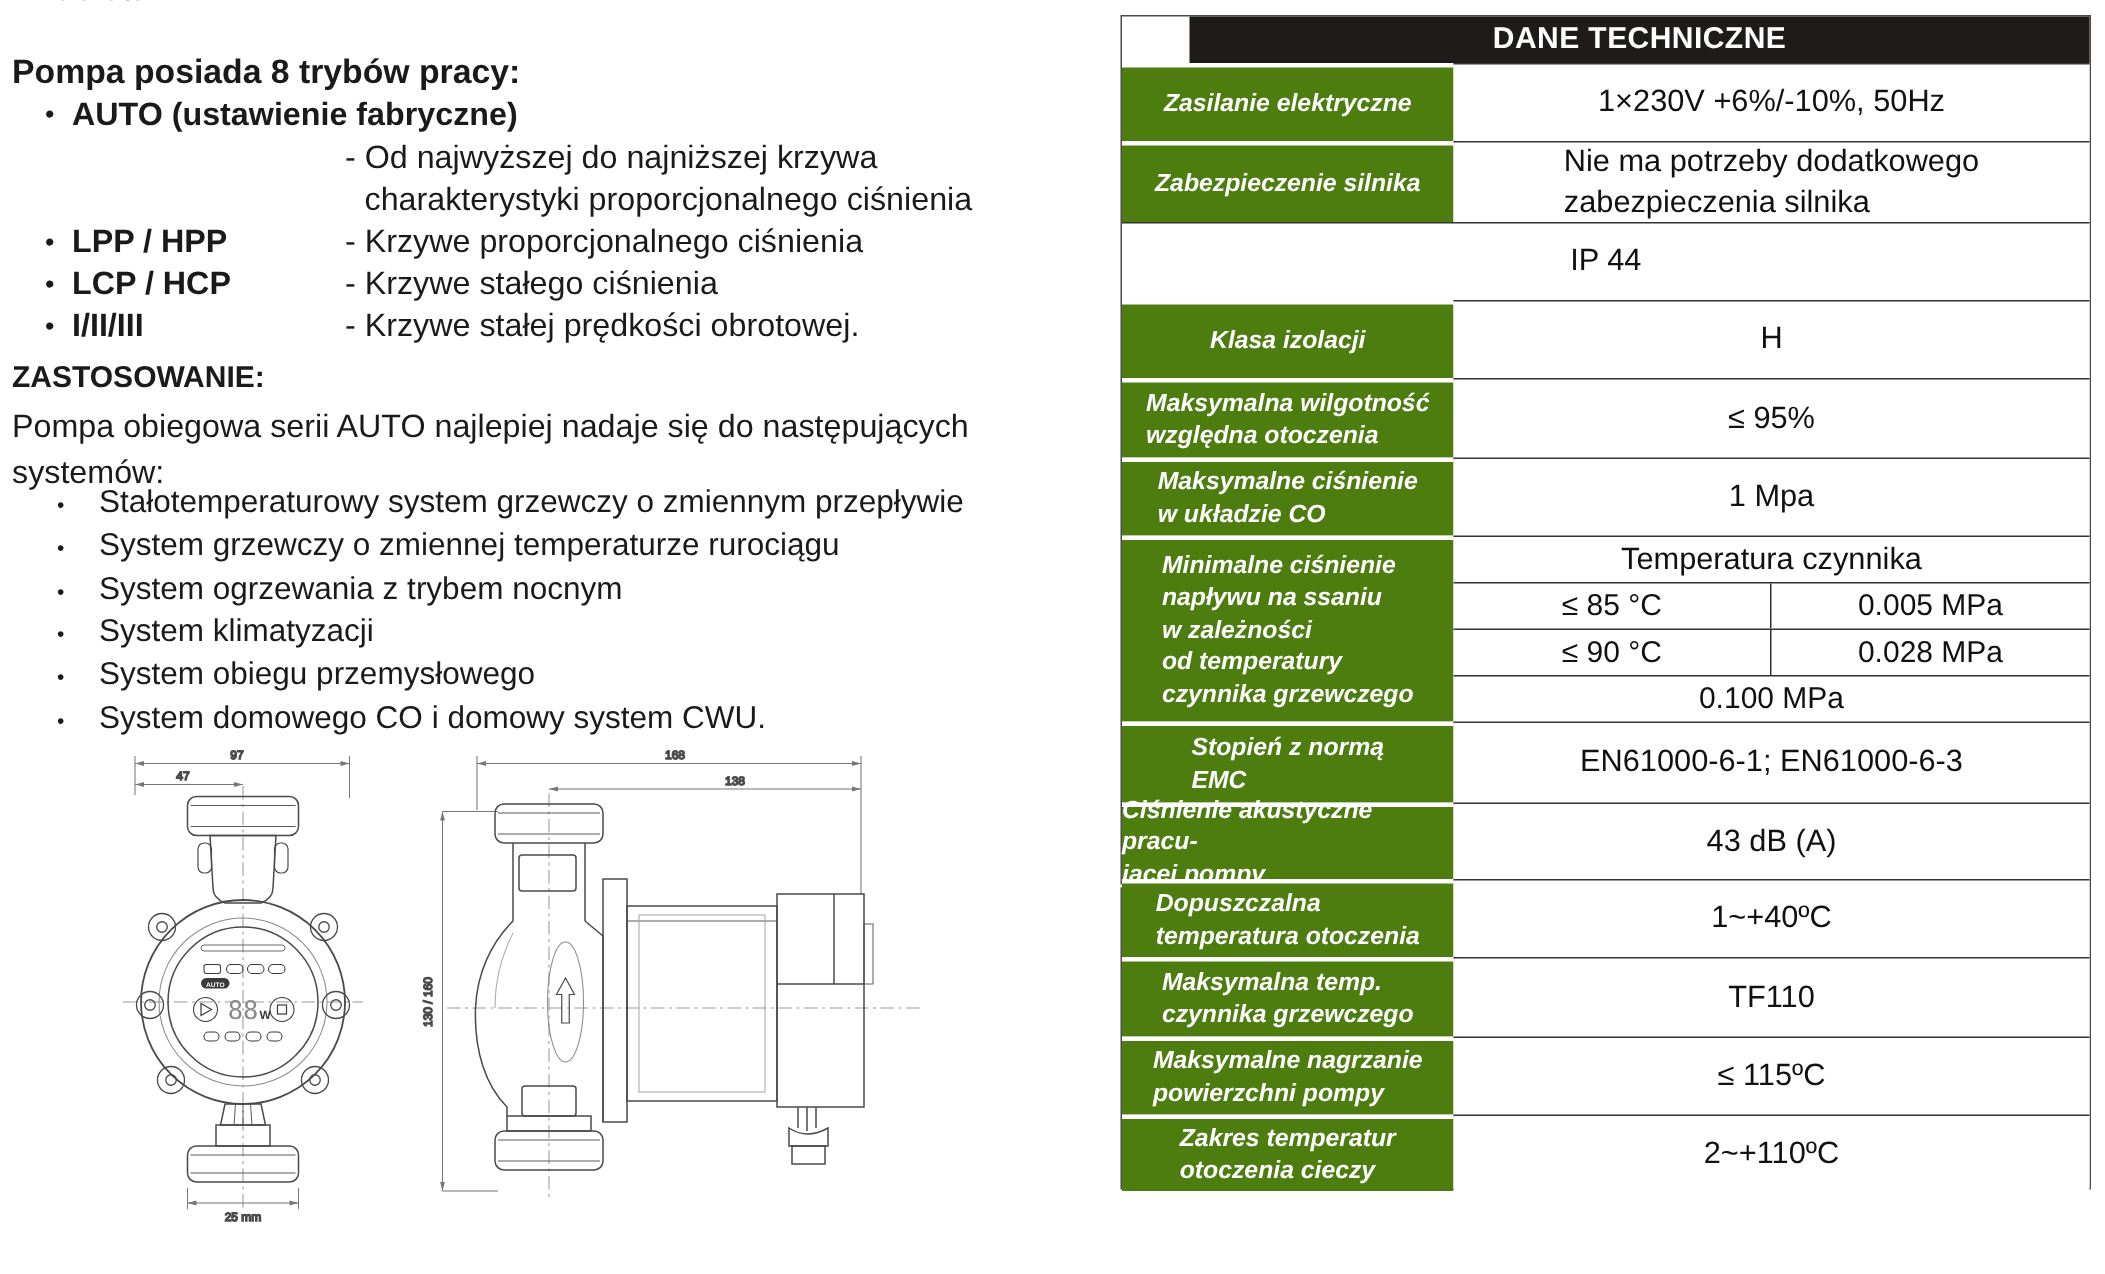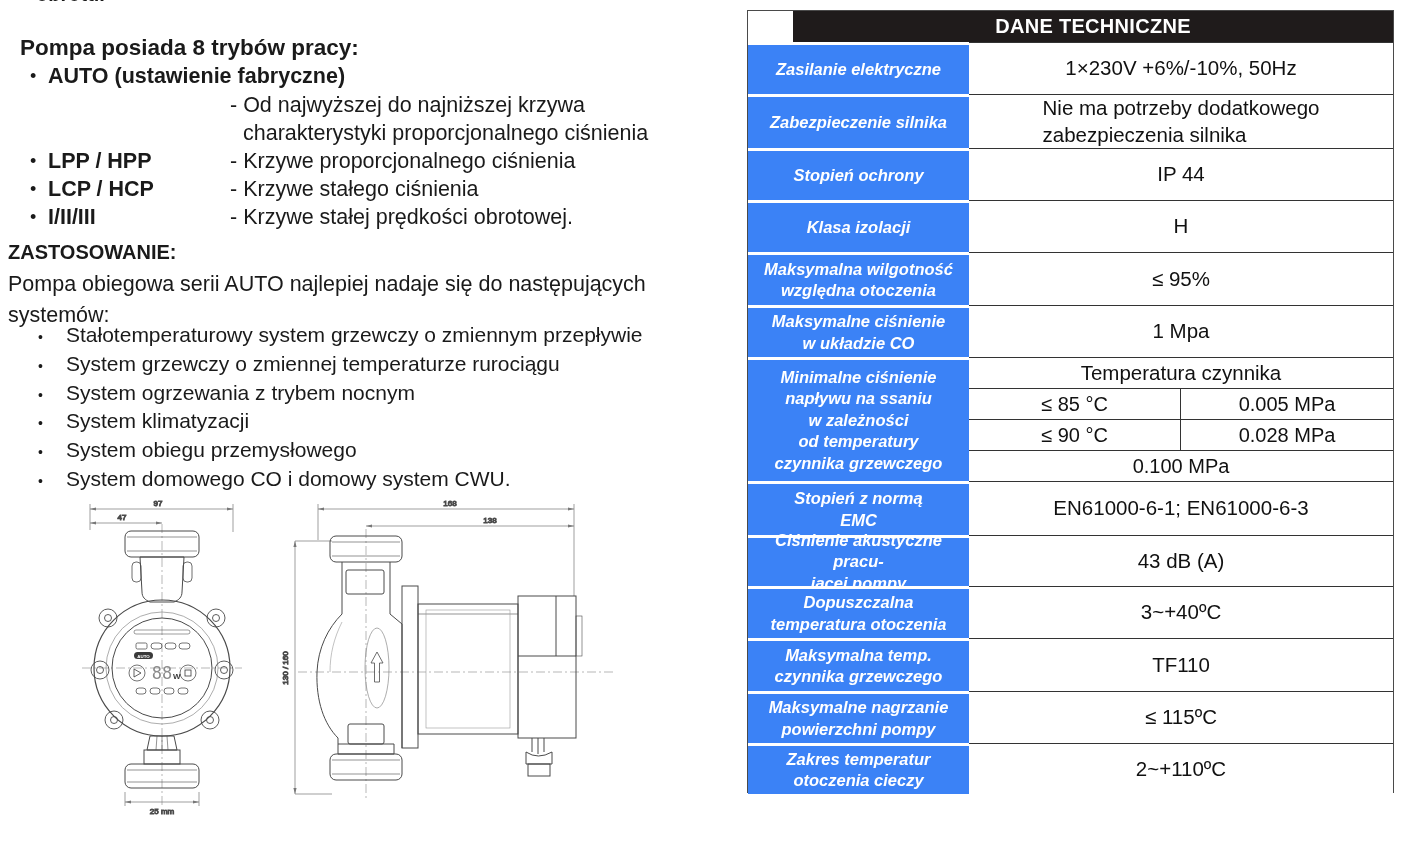--- a/index.html
+++ b/index.html
@@ -5,21 +5,21 @@
   html,body { margin:0; padding:0; }
   body {
     width:1403px; height:849px; position:relative; overflow:hidden;
     background:#ffffff; color:#1a1a1a;
     font-family:"Liberation Sans", sans-serif;
   }
   
   .left-pane { position:absolute; left:8px; top:0; width:720px; height:849px; }
   .clip-frag { position:absolute; top:0; left:28px; height:5px; overflow:hidden; }
   .clip-frag span { position:relative; top:-17px; font-size:20px; font-weight:bold; }
-  .h-main { position:absolute; left:0; top:34px; font-size:22.5px; font-weight:bold; line-height:1.2;margin-left:12px; }
+  .h-main { position:absolute; left:0; top:34px; font-size:22.5px; font-weight:bold; line-height:1.2; }
   .mode-bullet { font-size:18px; position:absolute; left:22px; }
   .mode-term { position:absolute; left:40px; font-size:21.5px; font-weight:bold; line-height:1.2; }
   .mode-desc { position:absolute; font-size:21.5px; line-height:1.2; }
   .h-zast { position:absolute; left:0; top:241px; font-size:20px; font-weight:bold; }
   .app-intro { position:absolute; left:0; top:269px; width:680px; font-size:21.5px; line-height:31px; white-space:pre-line; }
   .app-list { position:absolute; left:30px; top:323px; }
   .app-item { height:28.8px; font-size:21px; display:flex; align-items:baseline; }
   .app-item .dot { font-size:14px; width:28px; flex:0 0 28px; }
   
   .drawings { position:absolute; left:70px; top:496px; }
@@ -29,23 +29,23 @@
     position:absolute; left:747px; top:10px; width:647px; height:783px;
     box-sizing:border-box; border:1.5px solid #4a4a4a; background:#fff;
     font-family:"Liberation Sans",sans-serif;
   }
   .thead {
     height:31px; background:#1f1b1b; color:#fff; display:flex; align-items:center; justify-content:center;
     font-size:20px; font-weight:bold; letter-spacing:0.3px;margin-left:45px;
   }
   .trow { display:flex; box-sizing:border-box; }
   .tlabel {
-    flex:0 0 221px; width:221px; background:#3b82f6; color:#fff;
+    flex:0 0 221px; width:221px; background:#4d7c0f; color:#fff;
     font-size:16.5px; font-weight:bold; font-style:italic; line-height:1.3;
-    display:flex; align-items:center; justify-content:center; text-align:center;
+    display:flex; align-items:center; justify-content:center; text-align:left;
     white-space:pre-line; box-sizing:border-box; border-top:3px solid #fff;
   }
   .tvalue {
     flex:1; display:flex; align-items:center; justify-content:center; 
     font-size:20.5px; line-height:1.3; white-space:pre-line; box-sizing:border-box;
     border-top:1px solid #333; background:#fff; color:#111;
   }
   .tvalue.sub { flex-direction:column; align-items:stretch; padding:0; }
   .sub-head { height:30px; display:flex; align-items:center; justify-content:center; font-size:20.5px; }
   .sub-row { flex:1; display:flex; border-top:1px solid #333; }
@@ -282,21 +282,20 @@
   <div class="trow" style="height:52px">
     <div class="tlabel">Zasilanie elektryczne</div>
     <div class="tvalue">1×230V +6%/-10%, 50Hz</div>
   </div>
   <div class="trow" style="height:54px">
     <div class="tlabel">Zabezpieczenie silnika</div>
     <div class="tvalue">Nie ma potrzeby dodatkowego
 zabezpieczenia silnika</div>
   </div>
   <div class="trow" style="height:52px">
-    <div class="tlabel">Stopień ochrony</div>
     <div class="tvalue">IP 44</div>
   </div>
   <div class="trow" style="height:52px">
     <div class="tlabel">Klasa izolacji</div>
     <div class="tvalue">H</div>
   </div>
   <div class="trow" style="height:53px">
     <div class="tlabel">Maksymalna wilgotność
 względna otoczenia</div>
     <div class="tvalue">≤ 95%</div>
@@ -335,21 +334,21 @@
     <div class="tvalue">EN61000-6-1; EN61000-6-3</div>
   </div>
   <div class="trow" style="height:51px">
     <div class="tlabel">Ciśnienie akustyczne pracu-
 jącej pompy</div>
     <div class="tvalue">43 dB (A)</div>
   </div>
   <div class="trow" style="height:52px">
     <div class="tlabel">Dopuszczalna
 temperatura otoczenia</div>
-    <div class="tvalue">3~+40ºC</div>
+    <div class="tvalue">1~+40ºC</div>
   </div>
   <div class="trow" style="height:53px">
     <div class="tlabel">Maksymalna temp.
 czynnika grzewczego</div>
     <div class="tvalue">TF110</div>
   </div>
   <div class="trow" style="height:52px">
     <div class="tlabel">Maksymalne nagrzanie
 powierzchni pompy</div>
     <div class="tvalue">≤ 115ºC</div>

